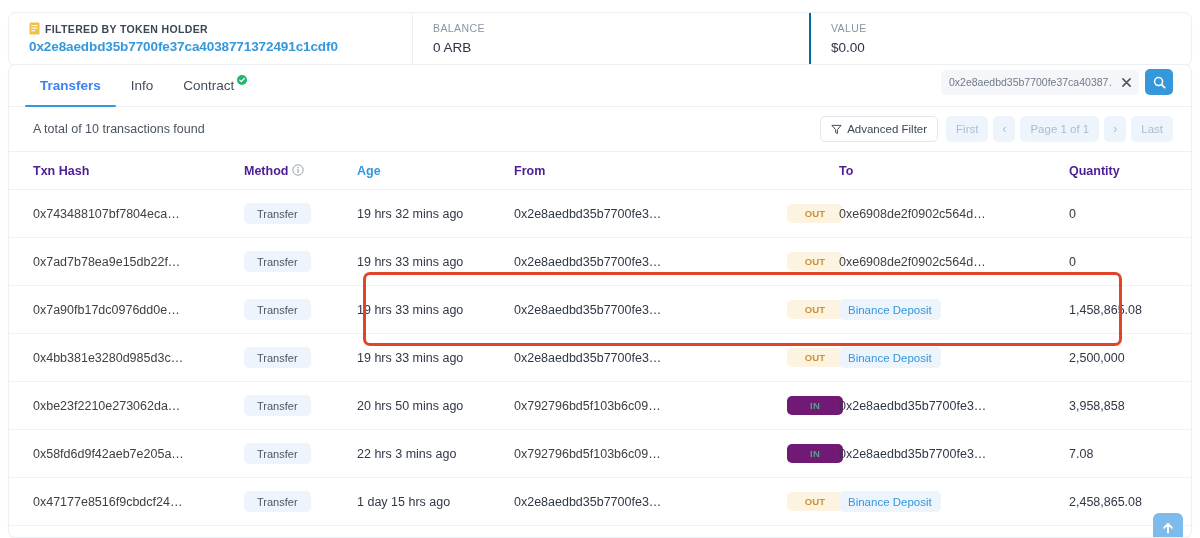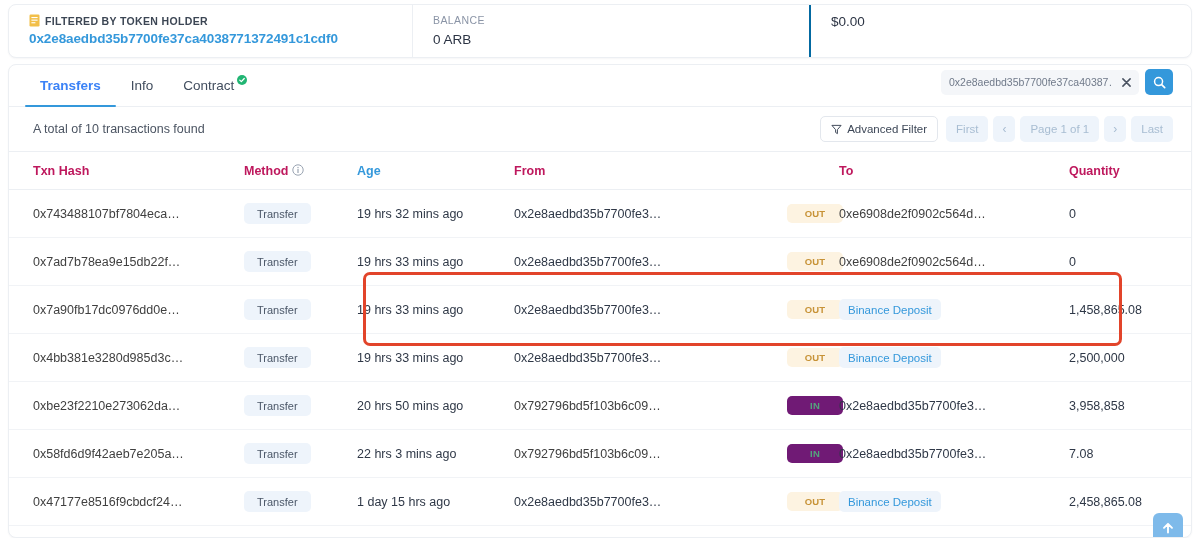--- a/index.html
+++ b/index.html
@@ -6,21 +6,21 @@
   html, body {
     width: 1200px; height: 538px;
     background: #ffffff;
     font-family: "Liberation Sans", sans-serif;
     overflow: hidden;
   }
   body { position: relative; }
 
   
   .summary-strip {
-    position: absolute; left: 8px; top: 4px;
+    position: absolute; left: 8px; top: 12px;
     width: 1184px; height: 54px;
     background: #ffffff;
     border: 1px solid #eceff3;
     border-radius: 8px;
     display: flex;
     align-items: stretch;
     box-shadow: 0 1px 2px rgba(16,24,40,0.04);
   }
   .summary-cell {
     padding: 9px 0 0 20px;
@@ -125,21 +125,21 @@
     height: 26px; padding: 0 10px; border-radius: 5px;
     background: #eef4fb; color: #a8bdd2;
     font-size: 11.5px; display: flex; align-items: center;
     justify-content: center; cursor: default; white-space: nowrap;
   }
   .pg.arrow { padding: 0 9px; font-size: 12px; }
 
   
   .tbl { width: 100%; border-collapse: collapse; table-layout: fixed; }
   .tbl th {
-    text-align: left; font-size: 12.5px; color: #be185d; font-weight: bold;
+    text-align: left; font-size: 12.5px; color: #4c1d95; font-weight: bold;
     padding: 12px 0 11px 0; border-bottom: 1px solid #eceff3;
     background: #fff;
   }
   .tbl th.sortable { color: #3498db; cursor: pointer; }
   .tbl td {
     font-size: 12.5px; color: #2f3847;
     padding: 13px 0; border-bottom: 1px solid #f1f3f6;
     vertical-align: middle;
   }
   .tbl tr:last-child td { border-bottom: none; }
@@ -210,20 +210,21 @@
     </div>
     <div class="filter-addr">0x2e8aedbd35b7700fe37ca4038771372491c1cdf0</div>
   </div>
 
   <div class="summary-cell cell-balance">
     <div class="cap-label">BALANCE</div>
     <div class="cap-value">0 ARB</div>
   </div>
 
   <div class="summary-cell cell-value">
+    <div class="cap-label">VALUE</div>
     <div class="cap-value">$0.00</div>
   </div>
 </div>
 
 <div class="main-card">
 
   <div class="tabbar">
     <div class="tab active">
       <span>Transfers</span>
     </div>

